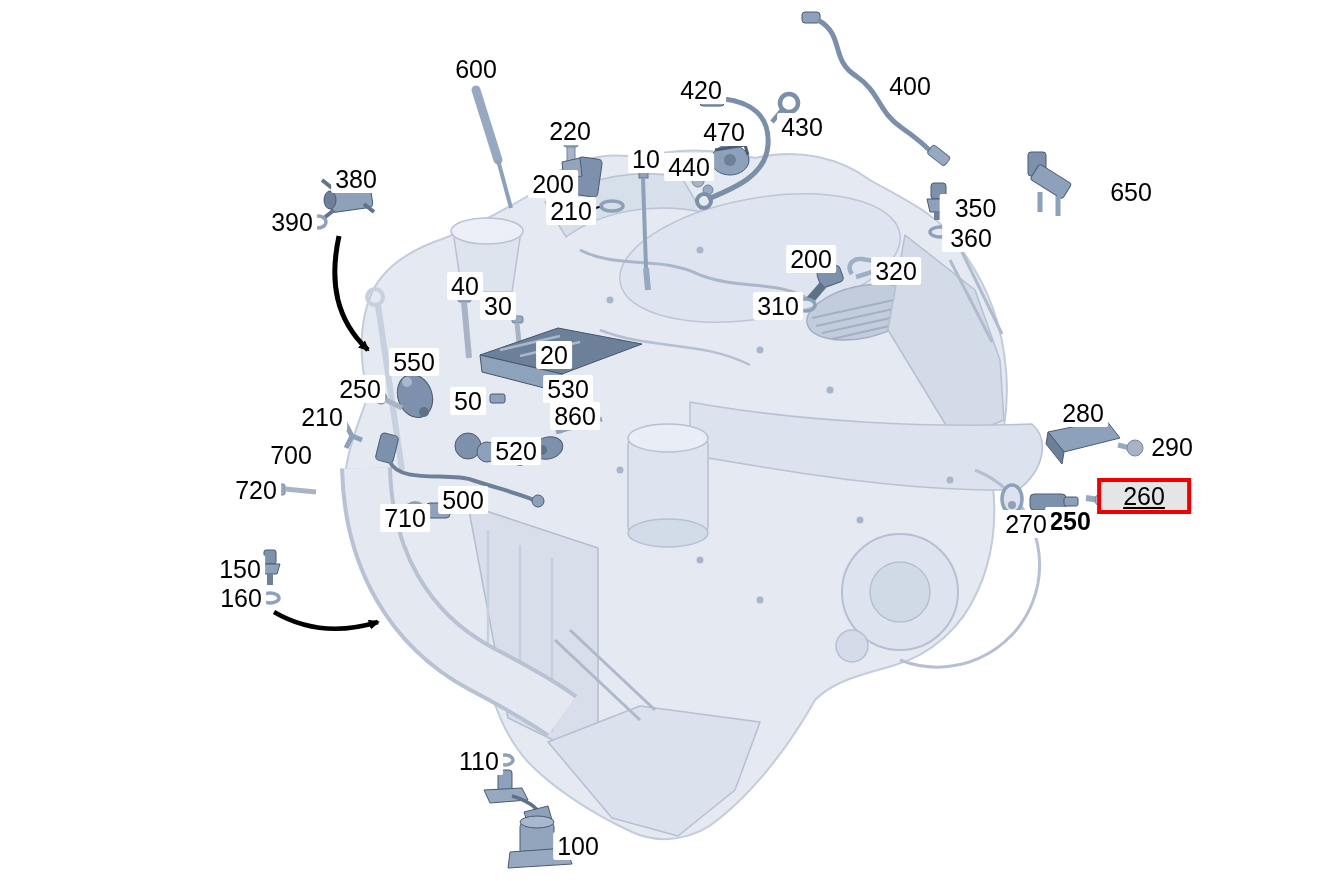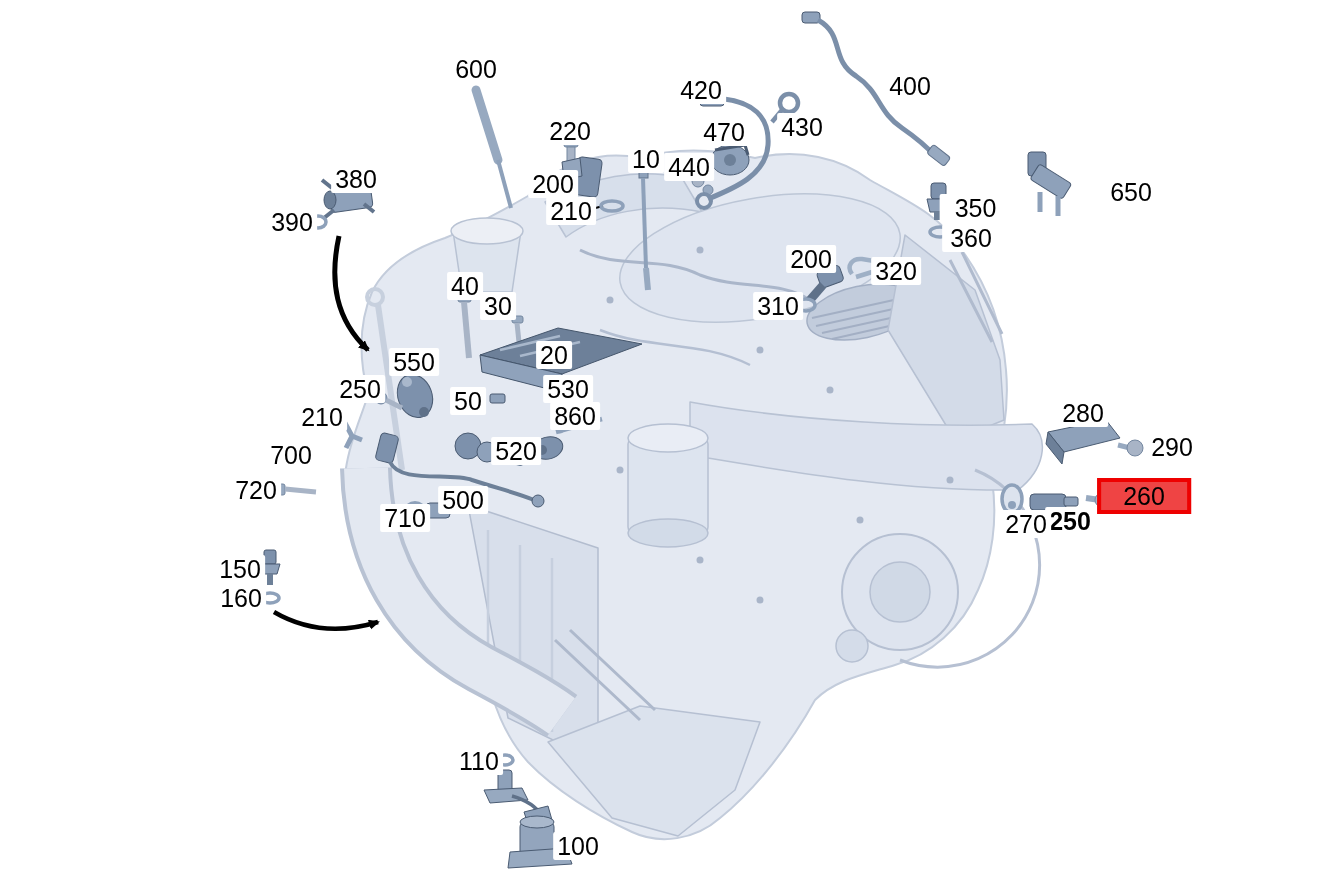--- a/index.html
+++ b/index.html
@@ -21,21 +21,22 @@
     background:#ffffff;
     padding:1px 4px;
     white-space:nowrap;
     border-radius:2px;
     cursor:default;
   }
   .callout.highlighted{
     border:4px solid var(--hl-color,#ee0000);
     border-radius:0;
     padding:1px 22px;
-    background:#ef4444;
+    background:#e5e5e5;
+    text-decoration:underline;
   }
 </style>
 </head>
 <body>
 
 <div id="stage">
 
   <svg id="engine-svg" viewBox="0 0 1326 881" xmlns="http://www.w3.org/2000/svg">
     <defs>
       <marker id="ah" markerUnits="userSpaceOnUse" markerWidth="20" markerHeight="18" refX="9" refY="5" orient="auto">

